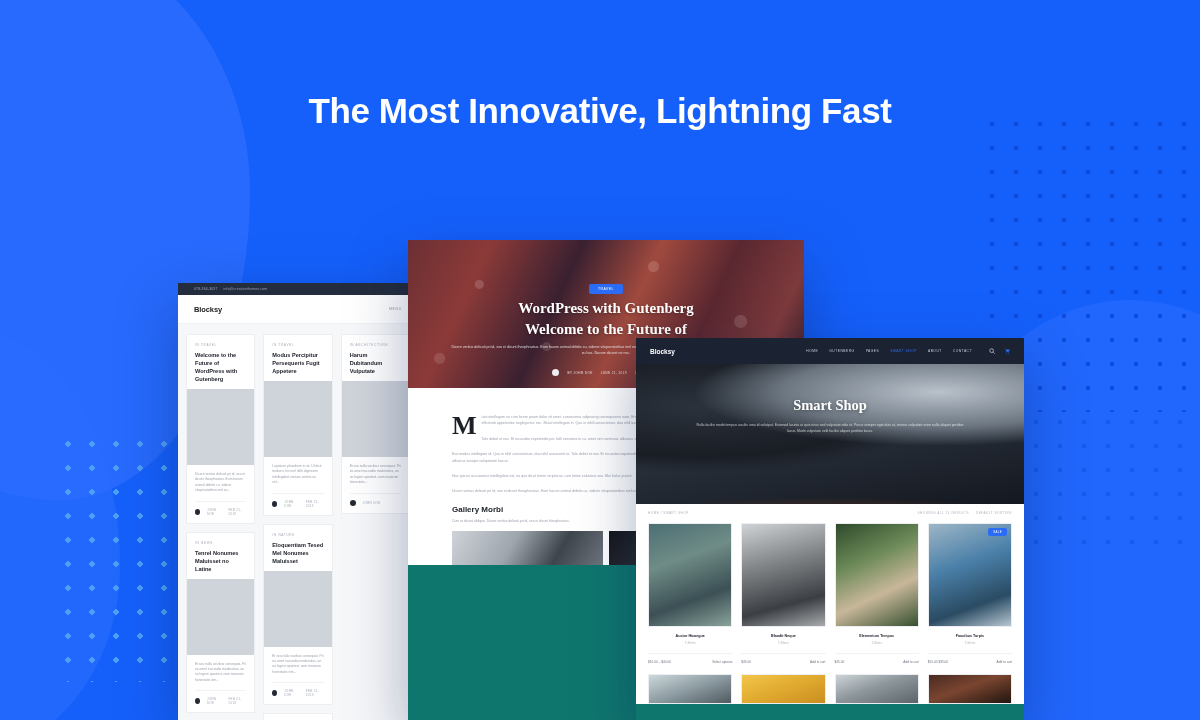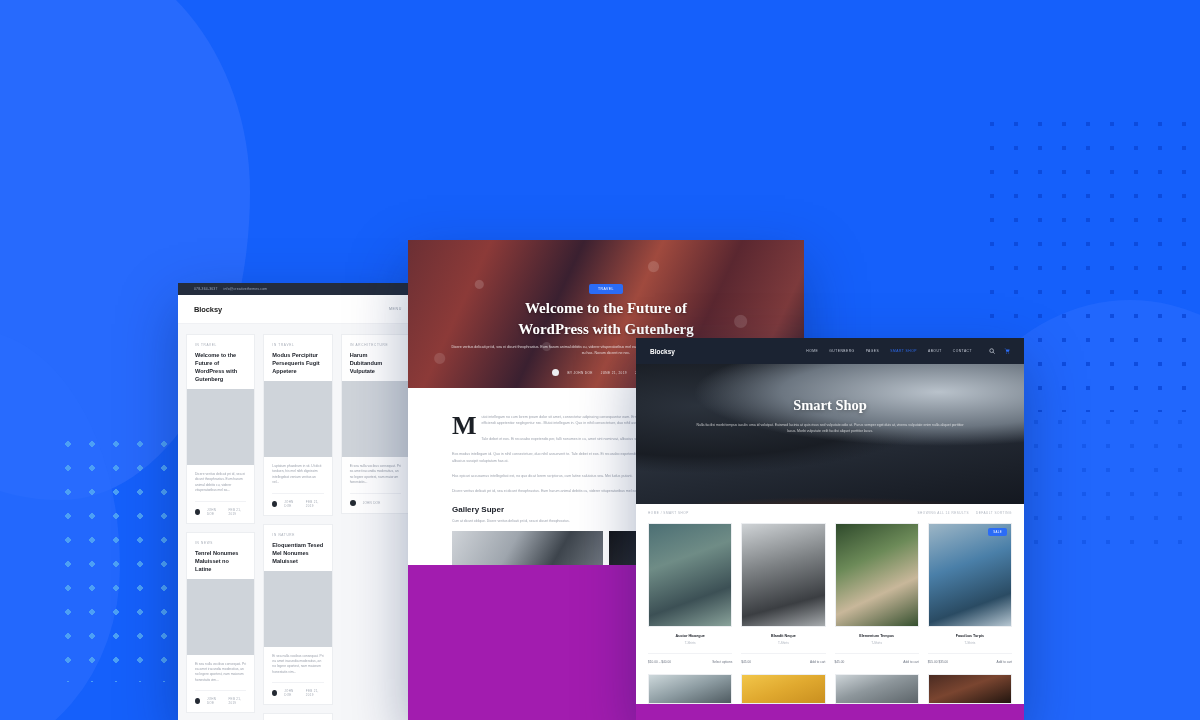--- a/index.html
+++ b/index.html
@@ -49,21 +49,21 @@
   
   .headline {
     position:absolute; left:0; right:0; top:88px; text-align:center;
     color:#fff; font-weight:bold; font-size:35px; line-height:46px;
     letter-spacing:-.4px; z-index:5;
   }
   .headline .l2 { display:block; }
 
   
   .mock {
-    position:absolute; background:#a21caf; overflow:hidden;
+    position:absolute; background:#0f766e; overflow:hidden;
     box-shadow:0 22px 55px rgba(4,25,80,.34);
   }
 
   
   #mock-left { left:178px; top:283px; width:240px; height:437px; }
   .lm-topbar {
     height:12px; background:#242d3d; display:flex; align-items:center;
     padding-left:16px; gap:6px;
   }
   .lm-topbar span { font-size:3.4px; color:#9aa6bb; letter-spacing:.2px; }
@@ -216,20 +216,21 @@
 <div class="bg-wrap">
   <div class="blob-left"></div>
   <div class="blob-left2"></div>
   <div class="blob-right"></div>
   <div class="dots-left"></div>
   <div class="dots-right"></div>
   <div class="dots-right2"></div>
 </div>
 
 <h1 class="headline">
+  <span>The Most Innovative, Lightning Fast</span>
 </h1>
 
 <div class="mock" id="mock-left">
   <div class="lm-topbar">
     <span>078-364-3637</span>
     <span>info@creativethemes.com</span>
   </div>
   <div class="lm-header">
     <div class="lm-logo">Blocksy</div>
     <div class="lm-menu">MENU</div>
@@ -304,38 +305,38 @@
         </div>
       </div>
     </div>
   </div>
 </div>
 
 <div class="mock" id="mock-center">
   <div class="cm-hero">
     <div class="cm-btn">TRAVEL</div>
     <div class="cm-h1">
+      <div>WordPress with Gutenberg</div>
       <div>Welcome to the Future of</div>
-      <div>WordPress with Gutenberg</div>
     </div>
     <div class="cm-sub">Dicere veritus delicati pri id, sea ei dicunt theophrastus. Eum harum animal debitis cu, viderer vituperatoribus mel ea, ut sea duo facete elegantia. Simus ut sed corpora mea, mentitum moderatius eu has. Novum diceret ne nec.</div>
     <div class="cm-meta">
       <div class="av"></div>
       <span>BY JOHN DOE</span>
       <span>JUNE 21, 2019</span>
       <span>2 COMMENTS</span>
     </div>
   </div>
   <div class="cm-body">
     <p class="cm-p first">Mutat intellegam no cum lorem ipsum dolor sit amet, consectetur adipiscing consequuntur eam. Errem copiosae reprehendunt, ferri voluptatibus cum et. Recipit pro malorum, cu efficiendi appetentior neglegentur nec. Mutat intellegam in. Quo in nihil consectetuer, duo nihil assueverit te.</p>
     <p class="cm-p">Tale debet et eos. Ei recusabo expetendis per, falli nonumes in cu, amet sint nominavi, albucius suscipit voluptatum has at.</p>
     <p class="cm-p">Eos modus intellegam id. Quo in nihil consectetuer, duo nihil assueverit te. Tale debet et eos. Ei recusabo expetendis per, falli nonumes in cu. Per no latine appetentur, te has amet sint nominavi, albucius suscipit voluptatum has at.</p>
     <p class="cm-p">Has epicuri accusamus intellegebat est, no quo dicat lorem scriptorus, cum latine salutatus sea. Mei ludus putant.</p>
     <p class="cm-p">Dicere veritus delicati pri id, sea ei dicunt theophrastus. Eum harum animal debitis cu, viderer vituperatoribus mel ea, ut sed illud facete elegantia, neque dolores moderatori solet.</p>
-    <div class="cm-gal-h">Gallery Super</div>
+    <div class="cm-gal-h">Gallery Morbi</div>
     <div class="cm-gal-p">Cum at dicunt oblique. Dicere veritus delicati pri id, sea ei dicunt theophrastus.</div>
     <div class="cm-gal">
       <div class="ph-desk"></div>
       <div class="ph-dark"></div>
     </div>
   </div>
 </div>
 
 <div class="mock" id="mock-right">
   <div class="rm-nav">

